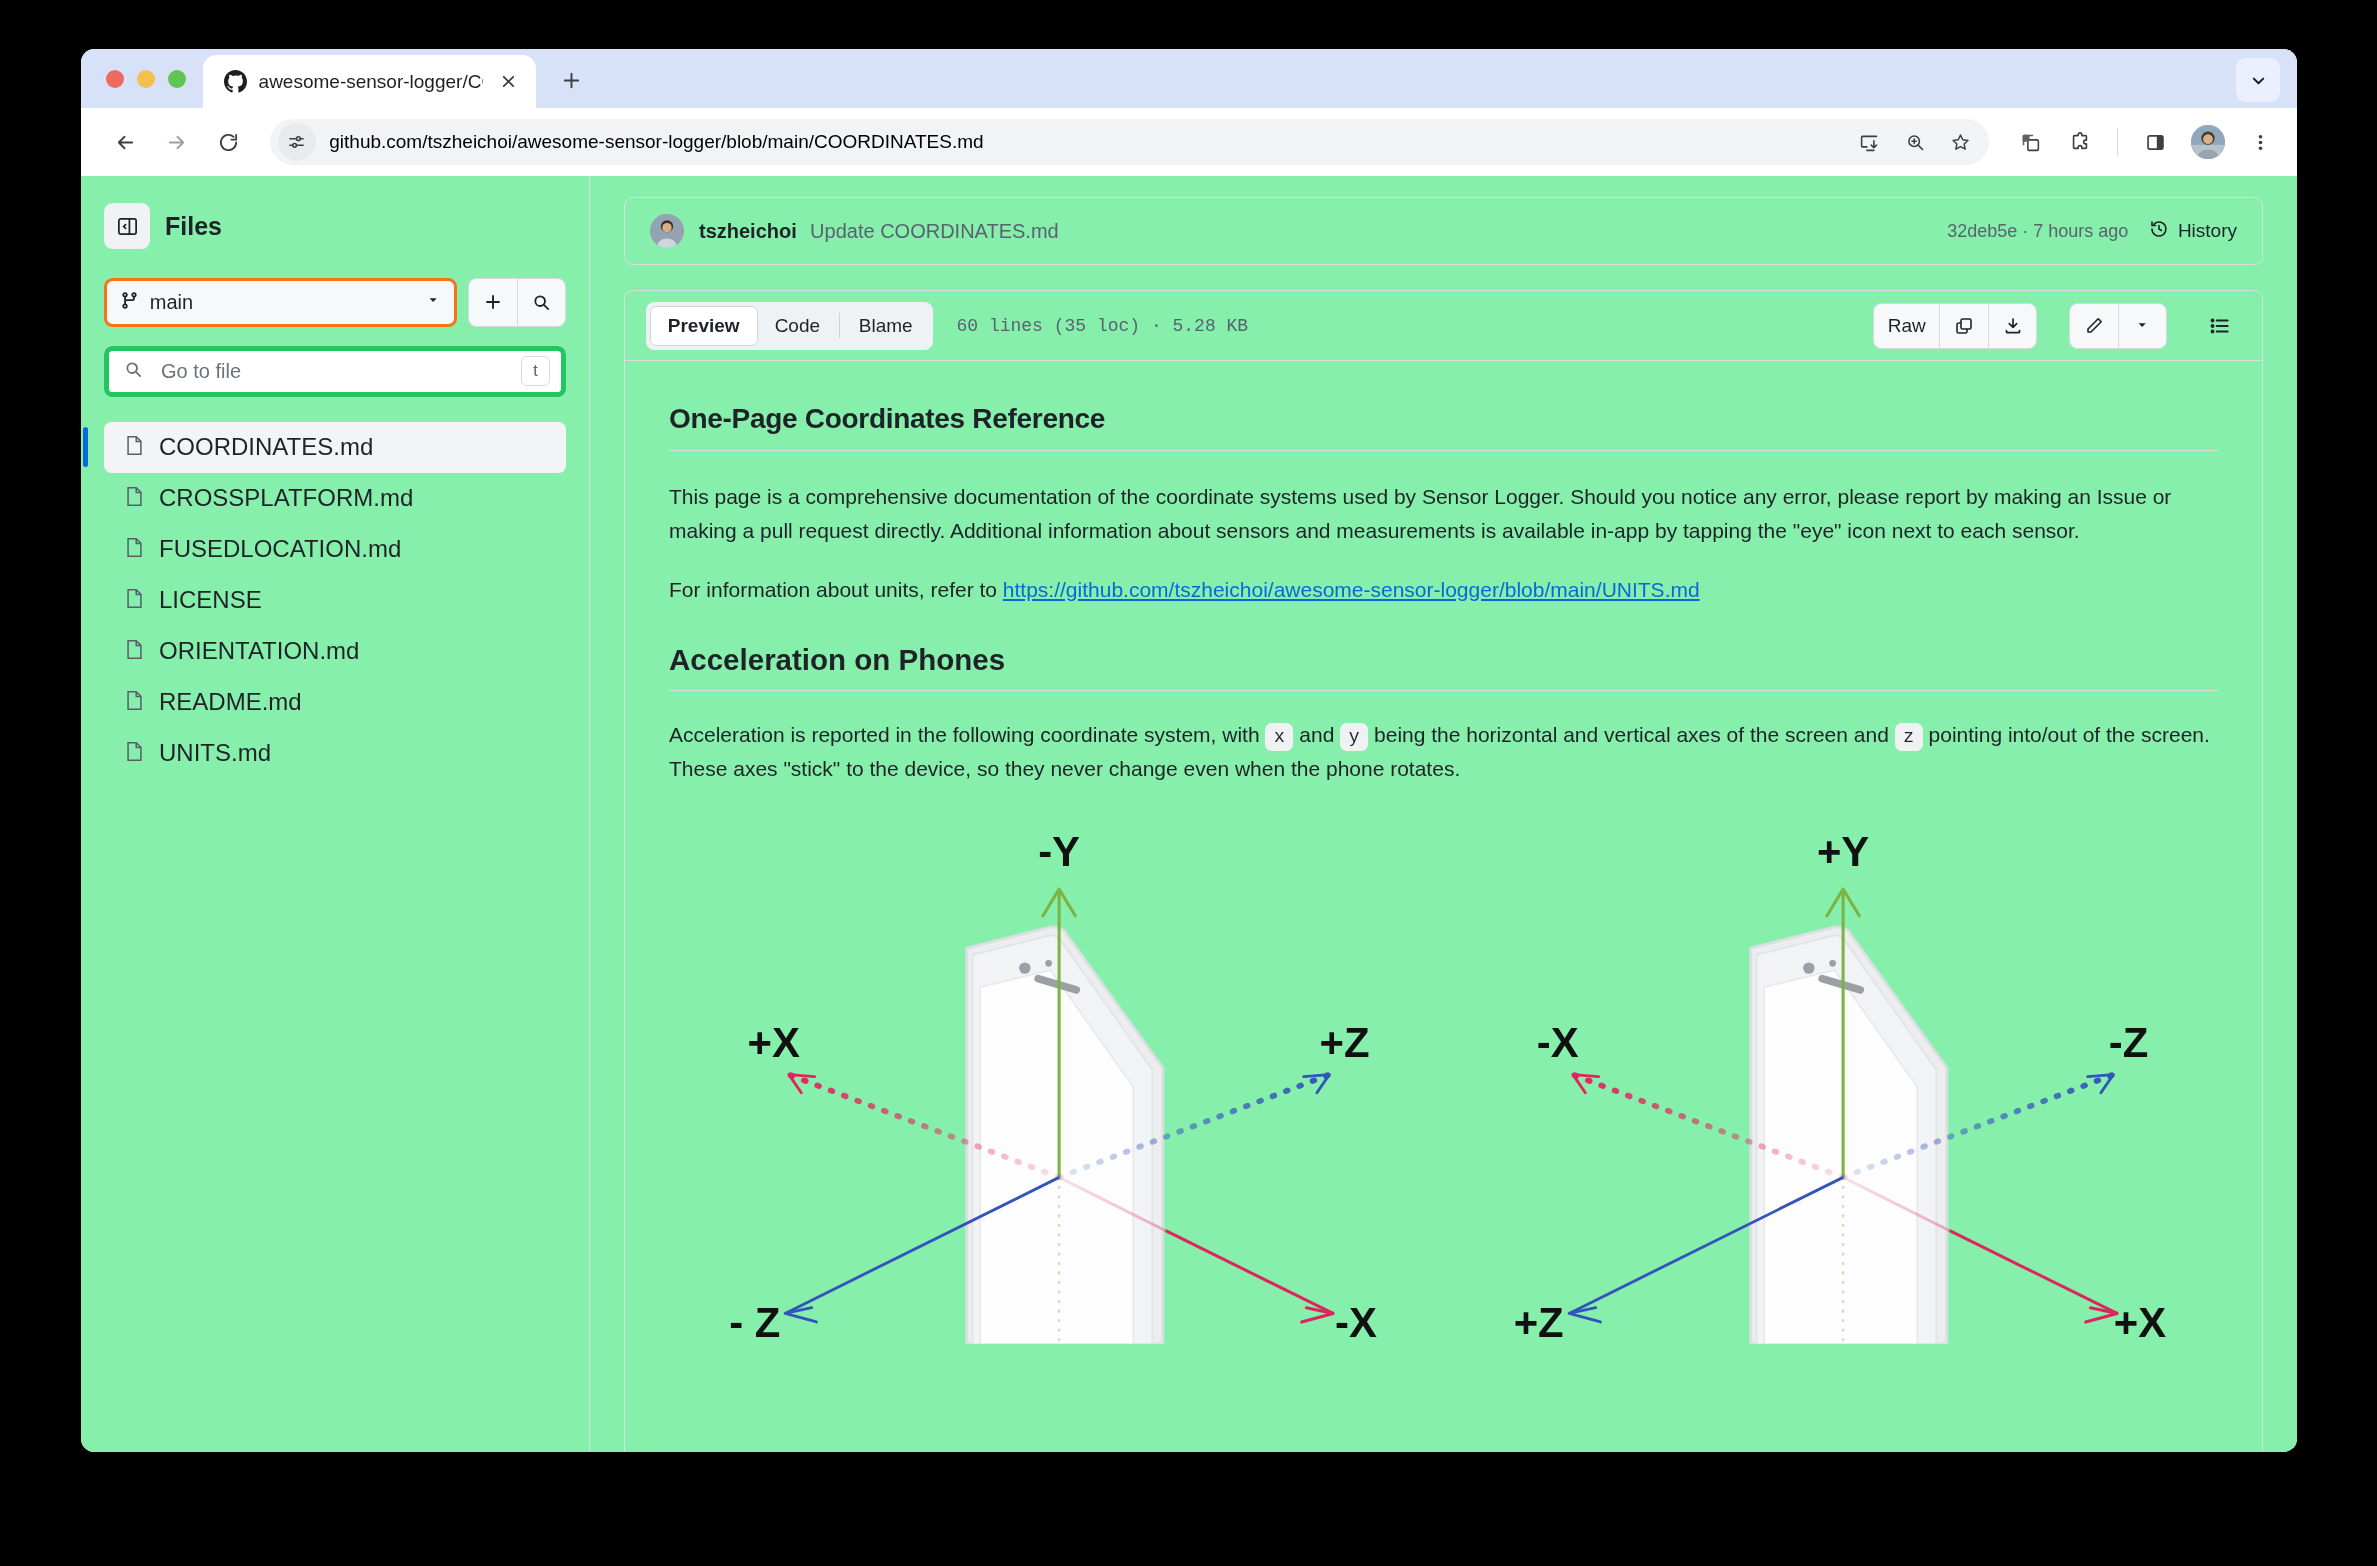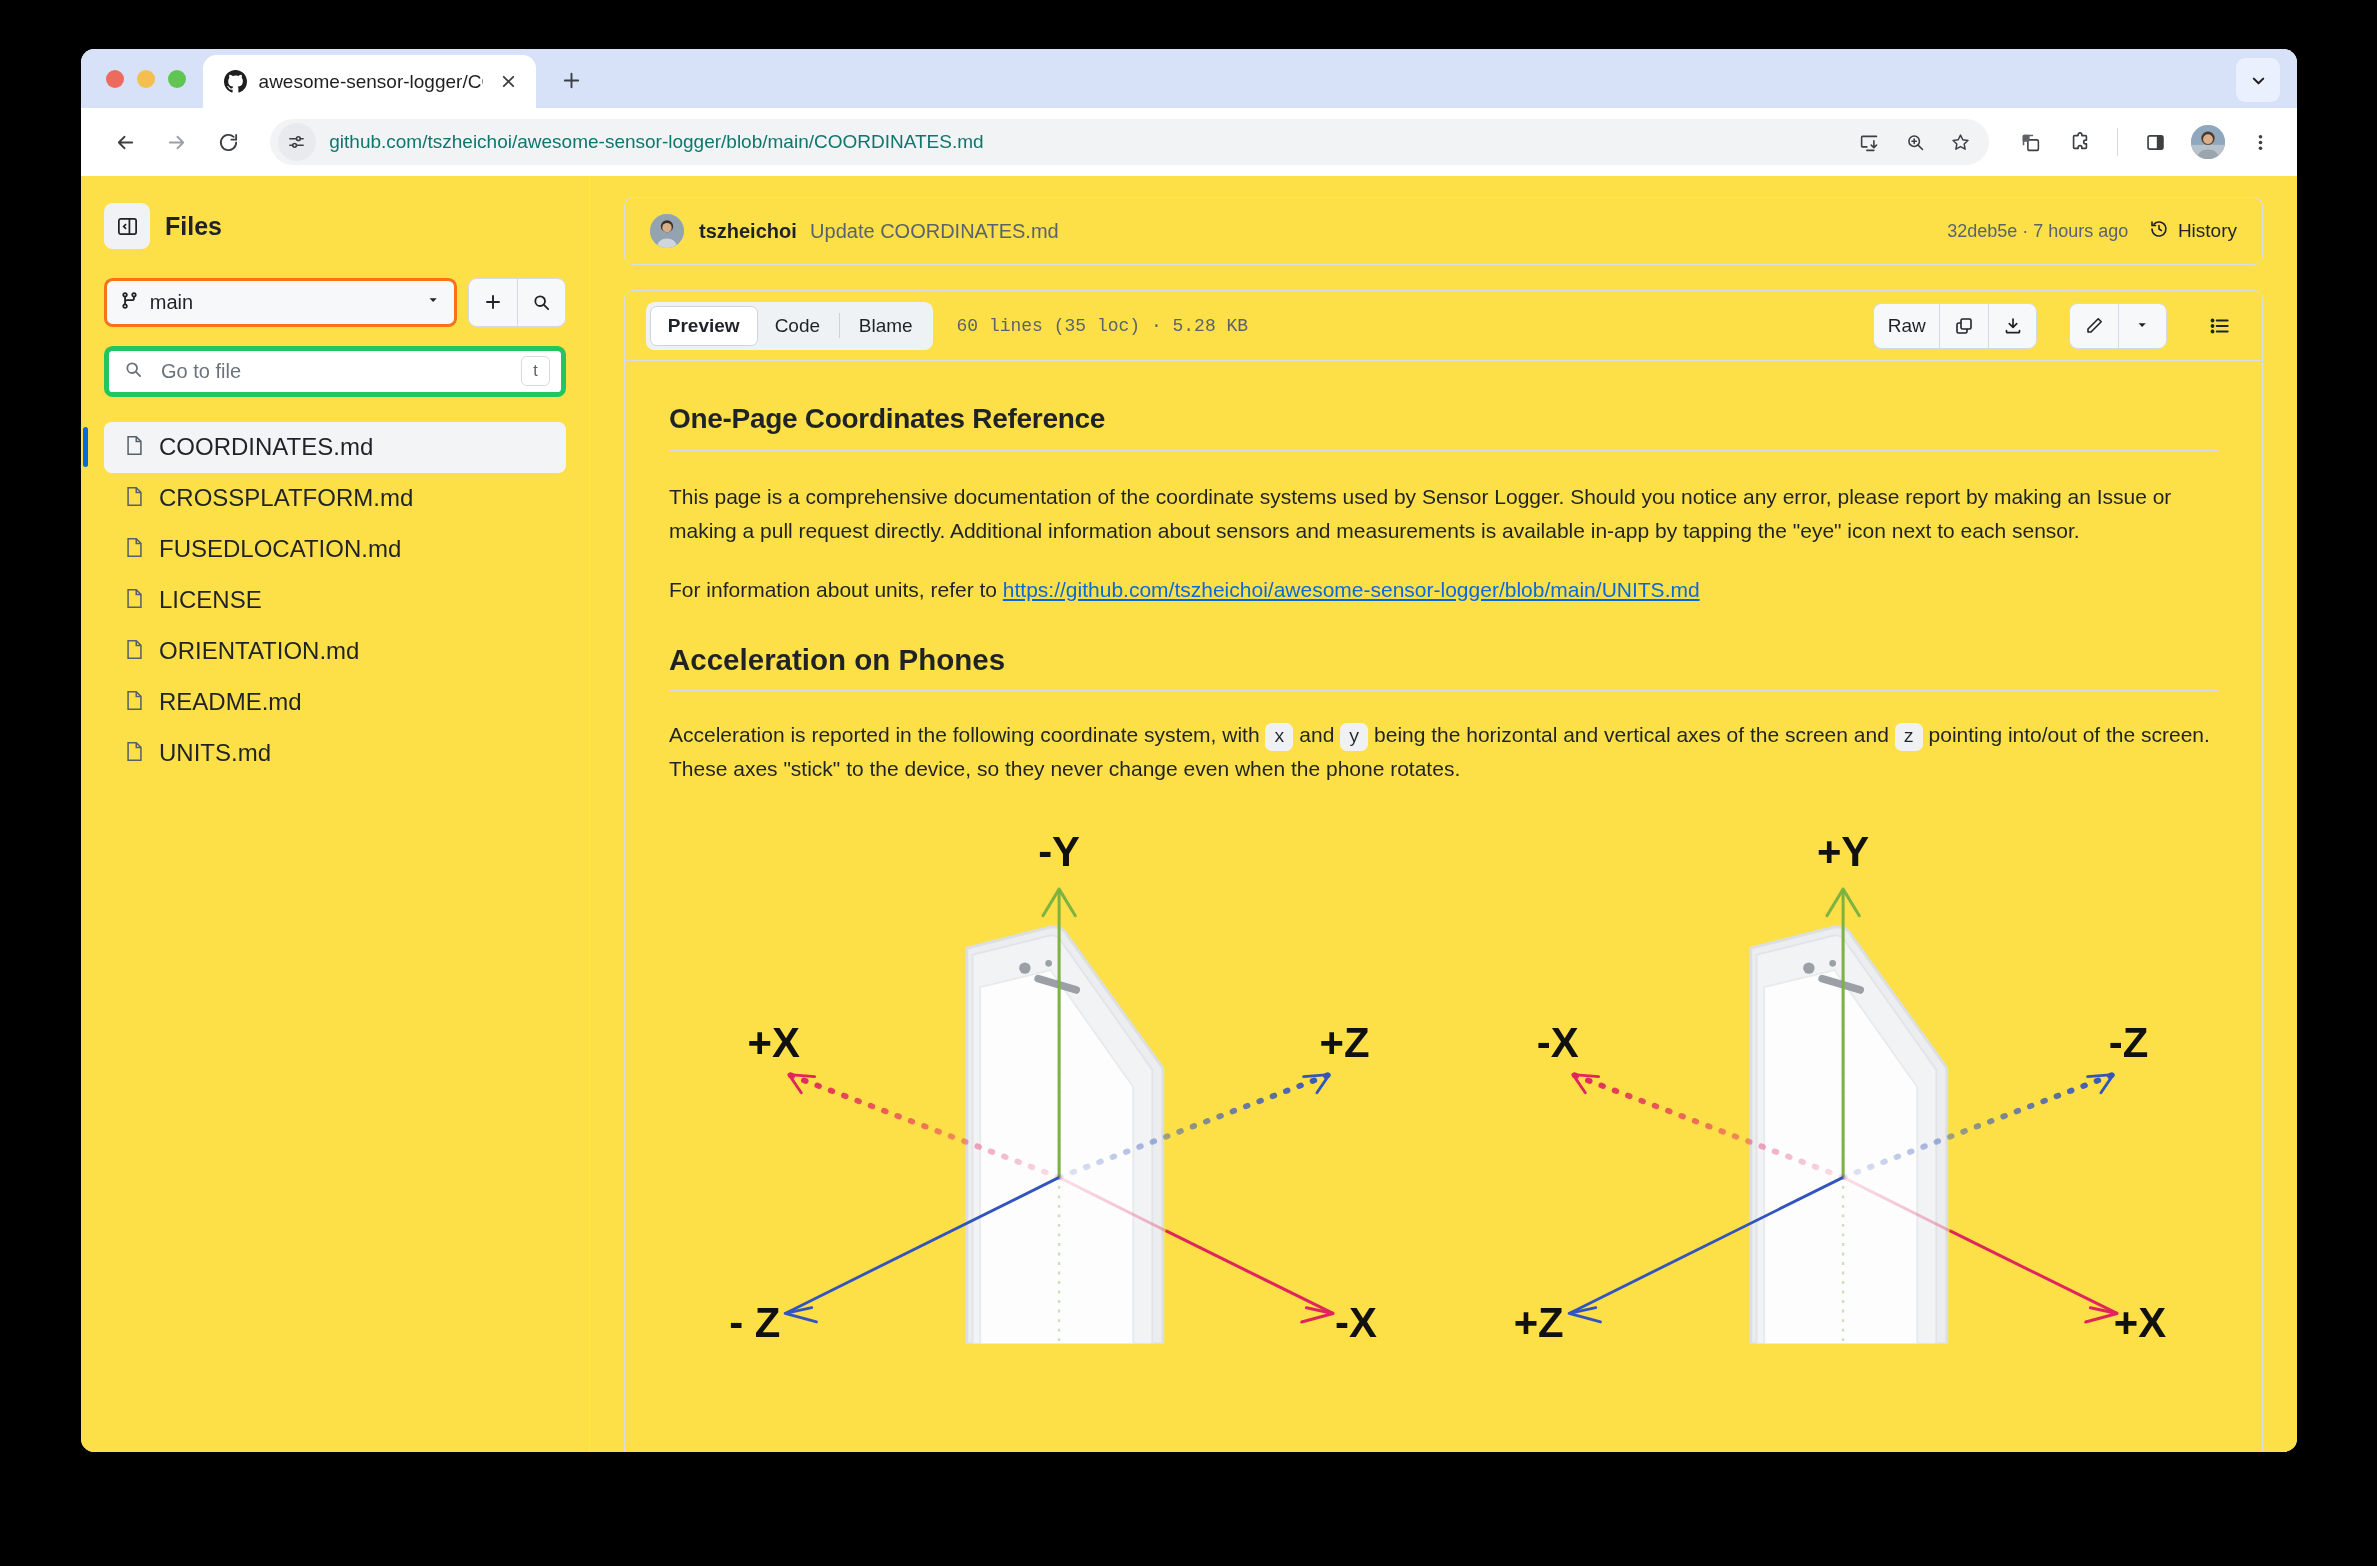--- a/index.html
+++ b/index.html
@@ -98,21 +98,21 @@
     padding: 0 7.6px 0 7.6px;
     margin: 0 13.3px;
     min-width: 0;
   }
   .omnibox-icon {
     width: 38px; height: 38px; flex: 0 0 auto;
     border-radius: 50%; background: #e8eaed;
     display: flex; align-items: center; justify-content: center;
   }
   .omnibox-url {
-    font-size: 19px; color: #0f766e;
+    font-size: 19px; color: #000000;
     margin-left: 13.3px;
     white-space: nowrap; overflow: hidden;
     flex: 1 1 auto;
   }
   .omni-actions { display: flex; align-items: center; gap: 3.8px; flex: 0 0 auto; }
   .omni-action {
     width: 42px; height: 42px;
     display: flex; align-items: center; justify-content: center;
     border-radius: 50%;
   }
@@ -125,21 +125,21 @@
   .avatar-btn {
     width: 34px; height: 34px; border-radius: 50%;
     overflow: hidden; flex: 0 0 auto; margin: 0 7.6px;
     background: #b9c3cc;
   }
 
   
   .page {
     flex: 1 1 auto;
     display: flex;
-    background: #fde047;
+    background: #86efac;
     min-height: 0;
     overflow: hidden;
   }
 
   
   .sidebar {
     width: 509px; flex: 0 0 509px;
     border-right: 1px solid #d8dee4;
     padding: 27px 23px 0 23px;
     overflow: hidden;

